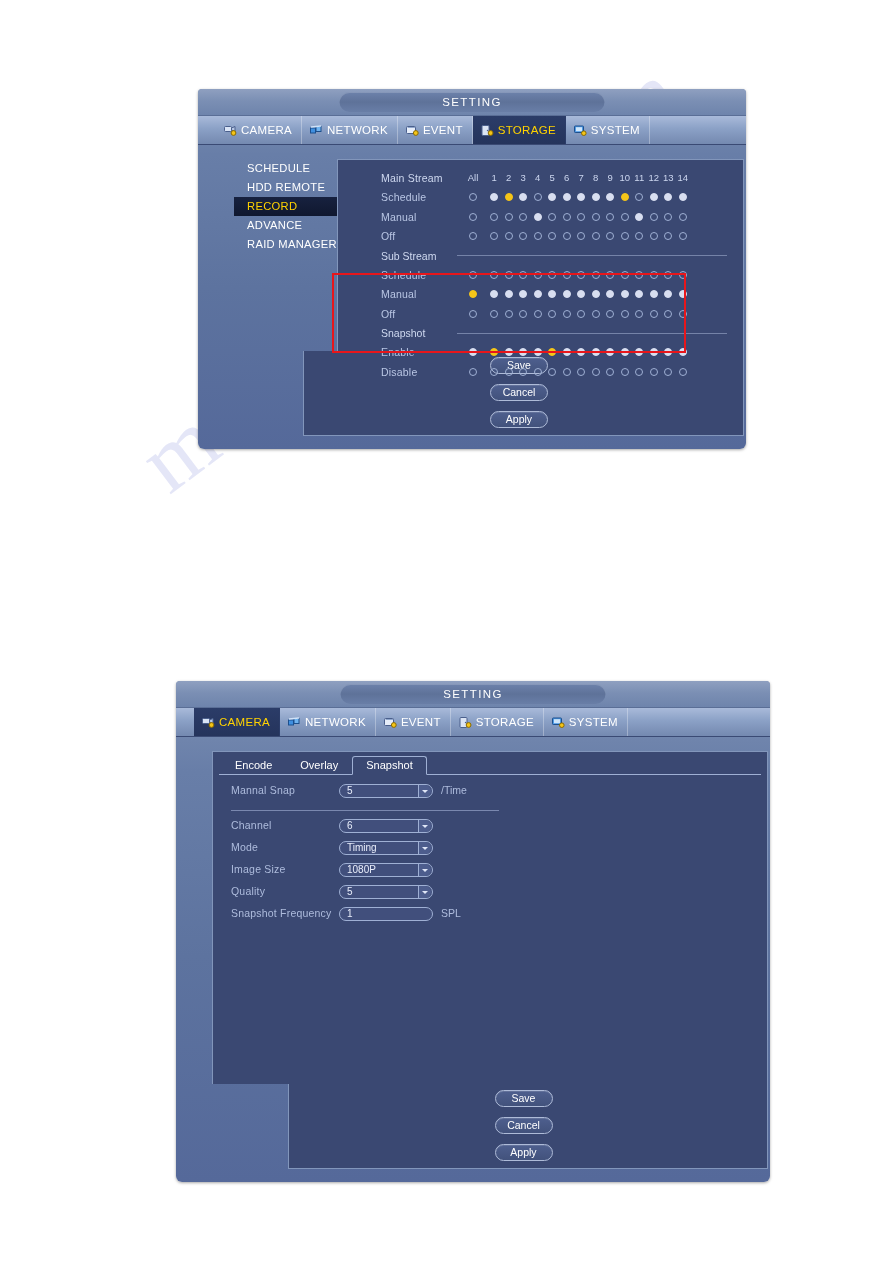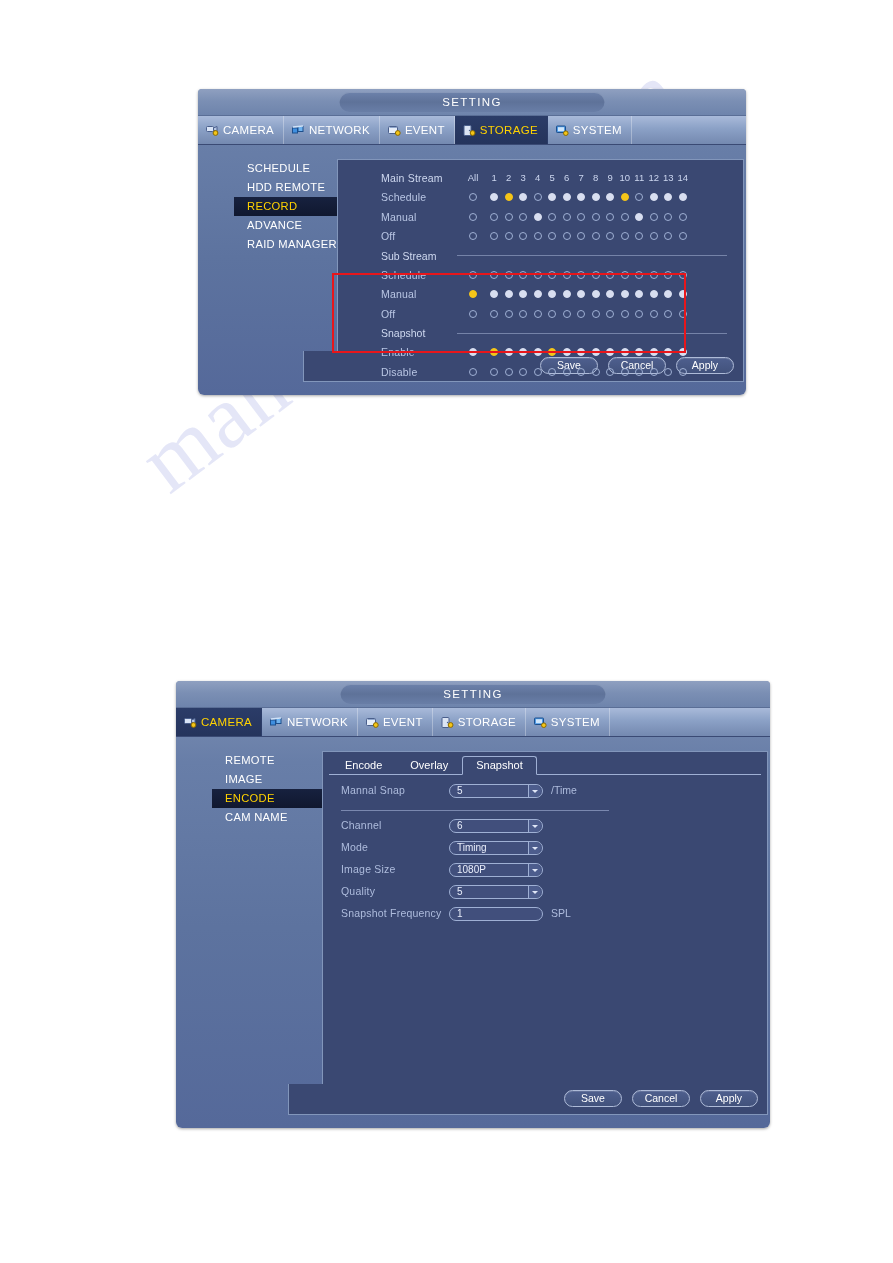--- a/index.html
+++ b/index.html
@@ -49,20 +49,21 @@
     border-radius: 11px;
     color:#ffffff; font-size: 11.5px; letter-spacing:1.4px;
     text-align:center; line-height:20px;
     box-shadow: inset 0 1px 0 rgba(255,255,255,0.18);
   }
 
   .tabbar {
     display:flex; height: 29px;
     background: linear-gradient(180deg,#a9bada 0%, #8ba1c6 45%, #7489b0 100%);
     border-bottom: 1px solid #3a4a74;
+    padding-left: 18px;
   }
   .tab {
     position: relative;
     display:flex; align-items:center; gap:4px;
     padding: 0 9px 0 8px;
     font-size: 11.5px;
     color: #ffffff;
     letter-spacing: .3px;
     border-right: 1px solid rgba(255,255,255,0.30);
     cursor: default;
@@ -139,20 +140,21 @@
     pointer-events: none;
   }
 
   .footer {
     background:#3a4872;
     border:1px solid #8296bb; border-top:none;
     margin: 0 2px 0 0;
     display:flex; justify-content:flex-end; align-items:center;
     gap: 10px;
     padding: 6px 9px 7px 0;
+    flex-direction: column;
   }
   .btn {
     min-width: 58px; height: 17px;
     border: 1px solid #aebbd8;
     border-radius: 9px;
     background: linear-gradient(180deg,#4e5f8e 0%, #42527c 100%);
     color:#ffffff; font-size:10.5px; line-height:15px; text-align:center;
     cursor:pointer;
     box-shadow: inset 0 1px 0 rgba(255,255,255,0.12);
   }
@@ -774,26 +776,20 @@
               <rect x="0.5" y="1" width="9" height="6.5" rx="0.8" fill="#4e9ae6" stroke="#1d4f8c"></rect>
               <rect x="2" y="2.2" width="6" height="4" fill="#cfe6fb"></rect>
               <circle cx="9.8" cy="8.2" r="2.3" fill="#f5c518" stroke="#8a6a00"></circle>
             </svg>
           </span>
           <span>SYSTEM</span>
         </div>
         <div class="tab tabfill"></div>
       </div>
     <div class="body">
-      <div class="sidebar" id="d2side">
-          <div class="side-item"><span>REMOTE</span></div>
-          <div class="side-item"><span>IMAGE</span></div>
-          <div class="side-item active"><span>ENCODE</span></div>
-          <div class="side-item"><span>CAM NAME</span></div>
-        </div>
       <div class="content" style="height:333px;">
         <div class="subtabs" id="d2subtabs">
             <div class="subtab"><span>Encode</span></div>
             <div class="subtab"><span>Overlay</span></div>
             <div class="subtab active"><span>Snapshot</span></div>
           </div>
         <div class="formpanel">
 
           <div class="frow">
             <div class="flabel">Mannal Snap</div>

